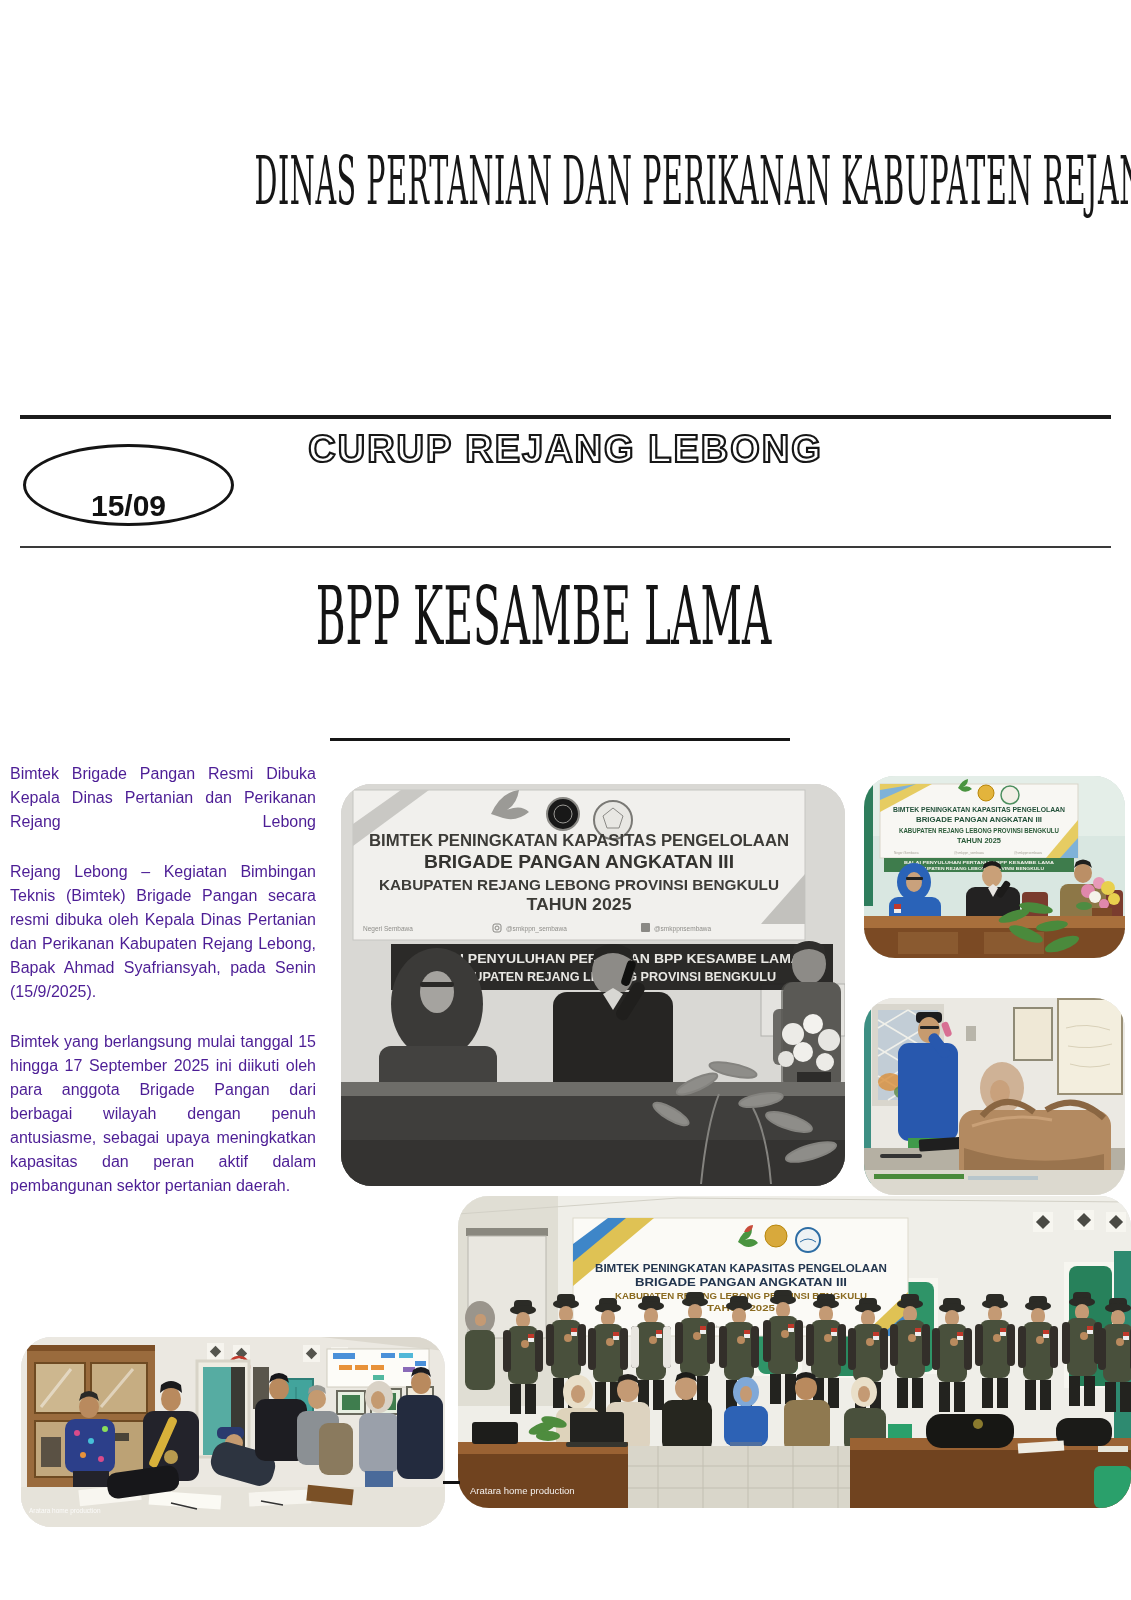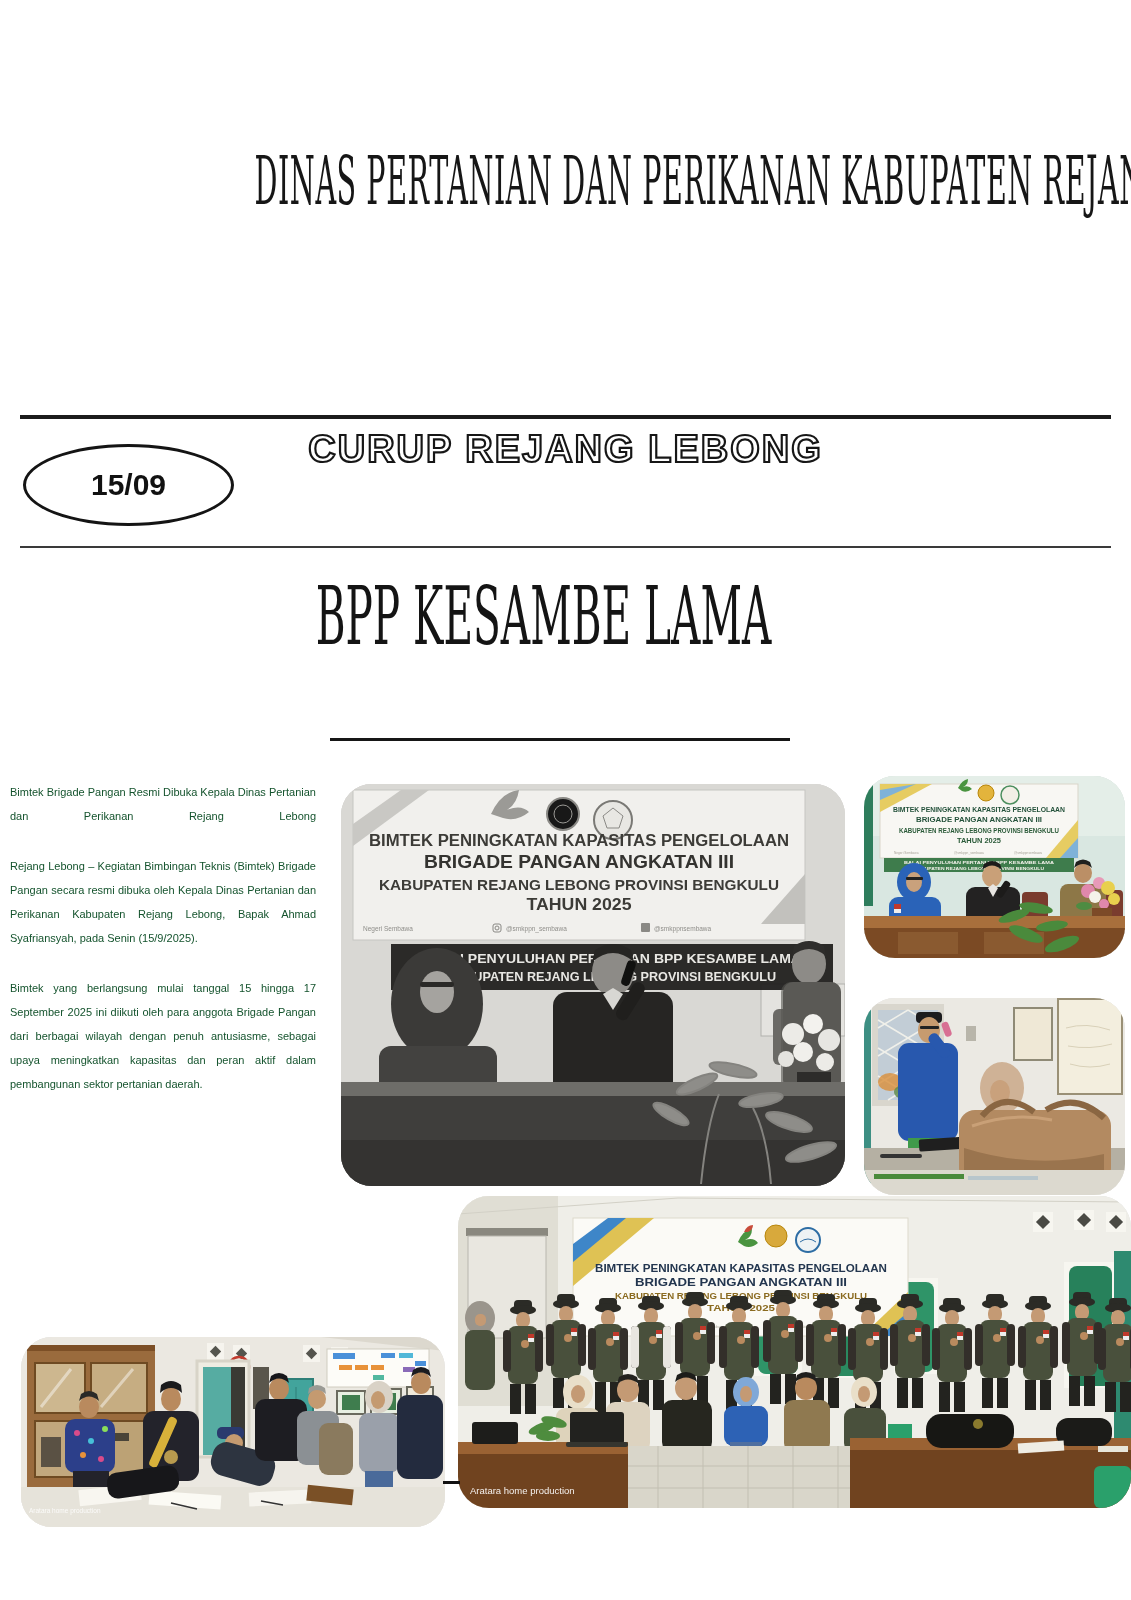--- a/index.html
+++ b/index.html
@@ -9,37 +9,37 @@
   
   .masthead{position:absolute;top:146px;left:0;right:0;text-align:center;
     font-family:"DejaVu Serif",serif;font-weight:400;font-size:52px;line-height:70px;
     letter-spacing:1px;color:#161616;white-space:nowrap;
     transform:scale(0.55,1.28);transform-origin:50% 50%;}
 
   
   .band-line-top{position:absolute;left:20px;right:20px;top:415px;height:4px;background:#1c1c1c;}
   .band-line-bottom{position:absolute;left:20px;right:20px;top:546px;height:2px;background:#3a3a3a;}
   .oval{position:absolute;border:3px solid #141414;border-radius:50%;background:#fff;
-        display:flex;align-items:center;justify-content:center;
+        display:flex;align-items:flex-end;justify-content:center;
         font-weight:bold;font-size:30px;color:#111;}
   .oval-left{left:23px;top:444px;width:205px;height:76px;}
   .oval-right{left:882px;top:444px;width:203px;height:76px;}
   .band-center{position:absolute;left:0;right:0;top:428px;text-align:center;
     font-weight:bold;font-size:38px;letter-spacing:2px;color:#ffffff;
     -webkit-text-stroke:2.2px #161616;text-shadow:0 0 1px #888;}
 
   
   .section-title{position:absolute;top:578px;left:0;right:44px;text-align:center;
     font-family:"DejaVu Serif",serif;font-size:70px;line-height:76px;color:#141414;
     white-space:nowrap;transform:scale(0.58,1.15);transform-origin:50% 50%;}
   .section-underline{position:absolute;left:330px;top:738px;width:460px;height:3px;background:#161616;}
 
   
-  .article{position:absolute;left:10px;top:780px;width:306px;
-    font-size:11px;line-height:24px;text-align:justify;color:#14532d;}
+  .article{position:absolute;left:10px;top:762px;width:306px;
+    font-size:16px;line-height:24px;text-align:justify;color:#4c1d95;}
   .article p{margin:0 0 26px 0;}
   .article p.lead{text-align-last:justify;}
 
   
   .photo{position:absolute;overflow:hidden;background:#ddd;border-radius:31px;}
   .photo svg{display:block;}
   .ph-main{left:341px;top:784px;width:504px;height:402px;}
   .ph-tr{left:864px;top:776px;width:261px;height:182px;}
   .ph-mr{left:864px;top:998px;width:261px;height:197px;}
   .ph-group{left:458px;top:1196px;width:673px;height:312px;}

